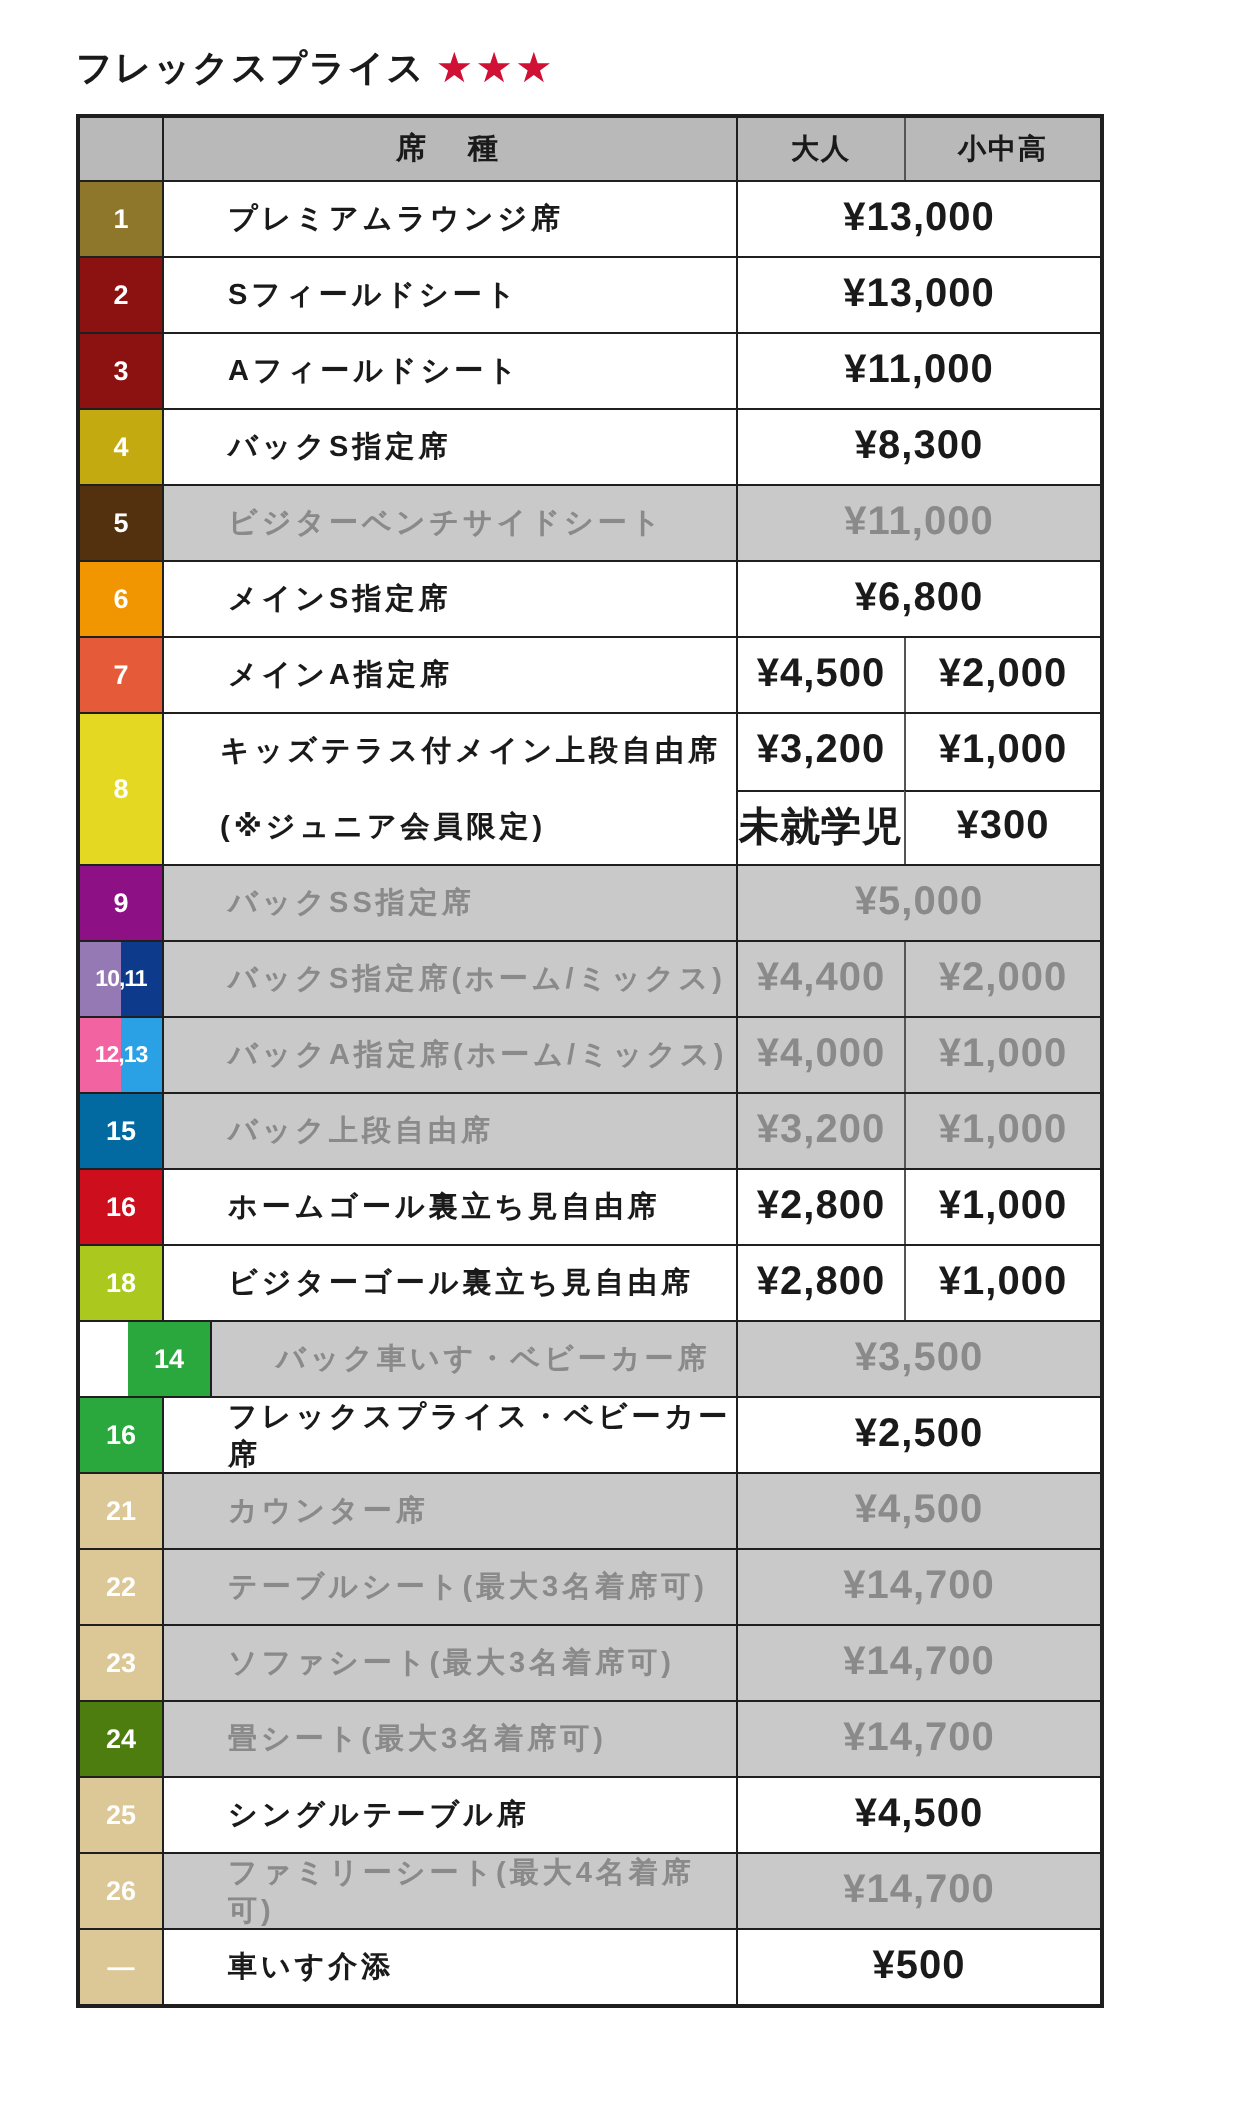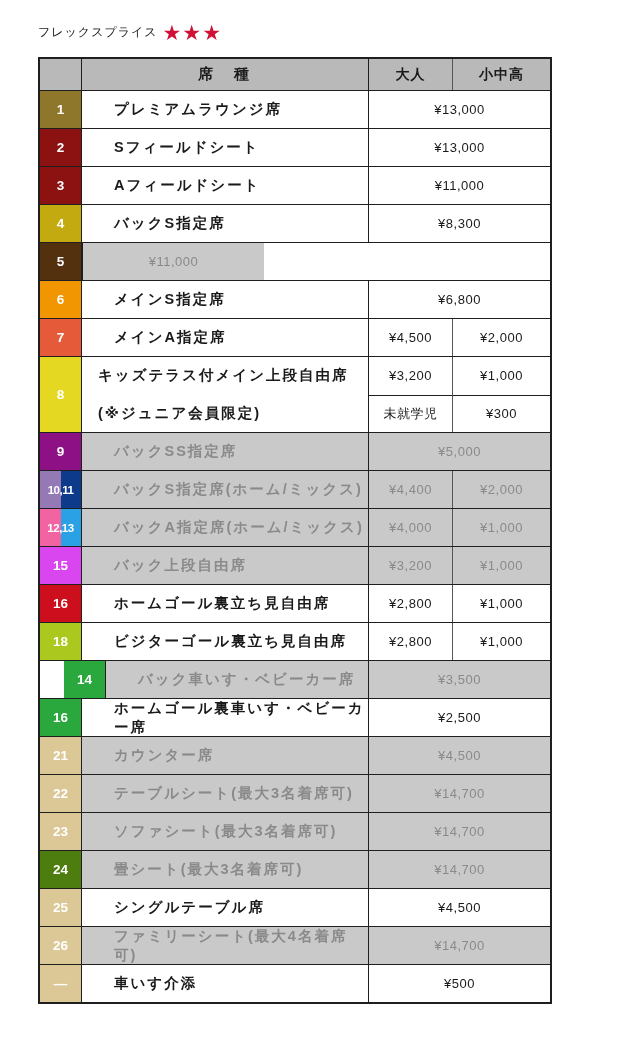--- a/index.html
+++ b/index.html
@@ -10,21 +10,21 @@
     --disabled-text:#8a8a8a;
     --text:#1a1a1a;
     --star-color:#d01034;
   }
   html,body{margin:0;padding:0;}
   body{
     width:630px;height:1056px;background:#ffffff;position:relative;
     font-family:"Liberation Sans","DejaVu Sans",sans-serif;color:var(--text);
   }
   .title-row{position:absolute;left:38px;top:22px;display:flex;align-items:center;}
-  .title-text{font-size:12px;font-weight:normal;letter-spacing:1px;}
+  .title-text{font-size:18px;font-weight:bold;letter-spacing:1px;}
   .title-stars{font-size:21px;color:var(--star-color);margin-left:5px;letter-spacing:1px;line-height:1;}
 
   .price-table{
     position:absolute;left:38px;top:57px;width:514px;
     border:2px solid var(--border);box-sizing:border-box;background:#fff;
   }
   .header{display:flex;height:31px;background:var(--header-bg);font-weight:bold;}
   .header > div{box-sizing:border-box;display:flex;align-items:center;justify-content:center;}
   .h-badge{flex:0 0 42px;border-right:1px solid var(--border);}
   .h-name{flex:1;font-size:15px;letter-spacing:3px;}
@@ -37,24 +37,24 @@
     flex:0 0 42px;display:flex;align-items:center;justify-content:center;
     color:#ffffff;font-weight:bold;font-size:13.5px;
     border-right:1px solid var(--border);box-sizing:border-box;
   }
   .badge.small{font-size:11.5px;letter-spacing:-0.5px;}
   .name{
     flex:1;display:flex;align-items:center;padding-left:32px;
     font-weight:bold;font-size:14.5px;letter-spacing:2px;box-sizing:border-box;
   }
   .row.double .name{flex-direction:column;align-items:stretch;padding-left:0;}
-  .name-line{flex:1;display:flex;align-items:center;padding-left:16px;}
+  .name-line{flex:1;display:flex;align-items:center;padding-left:28px;}
   .price{
     box-sizing:border-box;display:flex;align-items:center;justify-content:center;
-    font-weight:normal;font-size:13px;letter-spacing:0.5px;
+    font-weight:bold;font-size:20px;letter-spacing:0.5px;
     border-left:1px solid var(--border);
   }
   .price.adult{flex:0 0 84px;}
   .price.child{flex:0 0 98px;border-left:1px solid var(--divider);}
   .price.span-price{flex:0 0 182px;}
   .price-grid{flex:0 0 182px;display:grid;grid-template-columns:84px 98px;grid-template-rows:1fr 1fr;}
   .price-grid .price{flex:none;}
   .price-grid .price.bt{border-top:1px solid var(--border);}
   .row.gray .name,.row.gray .price,.row.gray .price-grid{background:var(--disabled-bg);color:var(--disabled-text);}
 </style>
@@ -89,20 +89,21 @@
         <div class="name">Aフィールドシート</div>
         <div class="price span-price">¥11,000</div>
       </div>
       <div class="row">
         <div class="badge" style="background: rgb(195, 170, 16);">4</div>
         <div class="name">バックS指定席</div>
         <div class="price span-price">¥8,300</div>
       </div>
       <div class="row gray">
         <div class="badge" style="background: rgb(83, 48, 14);">5</div>
+        <div class="name">ビジターベンチサイドシート</div>
         <div class="price span-price">¥11,000</div>
       </div>
       <div class="row">
         <div class="badge" style="background: rgb(241, 149, 0);">6</div>
         <div class="name">メインS指定席</div>
         <div class="price span-price">¥6,800</div>
       </div>
       <div class="row">
         <div class="badge" style="background: rgb(229, 91, 57);">7</div>
         <div class="name">メインA指定席</div>
@@ -133,21 +134,21 @@
         <div class="price adult">¥4,400</div>
         <div class="price child">¥2,000</div>
       </div>
       <div class="row gray">
         <div class="badge small" style="background: linear-gradient(to right, rgb(242, 99, 162) 50%, rgb(42, 161, 229) 50%);">12,13</div>
         <div class="name">バックA指定席(ホーム/ミックス)</div>
         <div class="price adult">¥4,000</div>
         <div class="price child">¥1,000</div>
       </div>
       <div class="row gray">
-        <div class="badge" style="background: #d946ef;">15</div>
+        <div class="badge" style="background: #0369a1;">15</div>
         <div class="name">バック上段自由席</div>
         <div class="price adult">¥3,200</div>
         <div class="price child">¥1,000</div>
       </div>
       <div class="row">
         <div class="badge" style="background: rgb(205, 14, 28);">16</div>
         <div class="name">ホームゴール裏立ち見自由席</div>
         <div class="price adult">¥2,800</div>
         <div class="price child">¥1,000</div>
       </div>
@@ -157,21 +158,21 @@
         <div class="price adult">¥2,800</div>
         <div class="price child">¥1,000</div>
       </div>
       <div class="row gray">
         <div class="badge" style="background: rgb(43, 168, 61); margin-left: 24px;">14</div>
         <div class="name">バック車いす・ベビーカー席</div>
         <div class="price span-price">¥3,500</div>
       </div>
       <div class="row">
         <div class="badge" style="background: rgb(43, 168, 61);">16</div>
-        <div class="name">ホームゴール裏車いす・ベビーカー席</div>
+        <div class="name">フレックスプライス・ベビーカー席</div>
         <div class="price span-price">¥2,500</div>
       </div>
       <div class="row gray">
         <div class="badge" style="background: rgb(220, 200, 151);">21</div>
         <div class="name">カウンター席</div>
         <div class="price span-price">¥4,500</div>
       </div>
       <div class="row gray">
         <div class="badge" style="background: rgb(220, 200, 151);">22</div>
         <div class="name">テーブルシート(最大3名着席可)</div>

